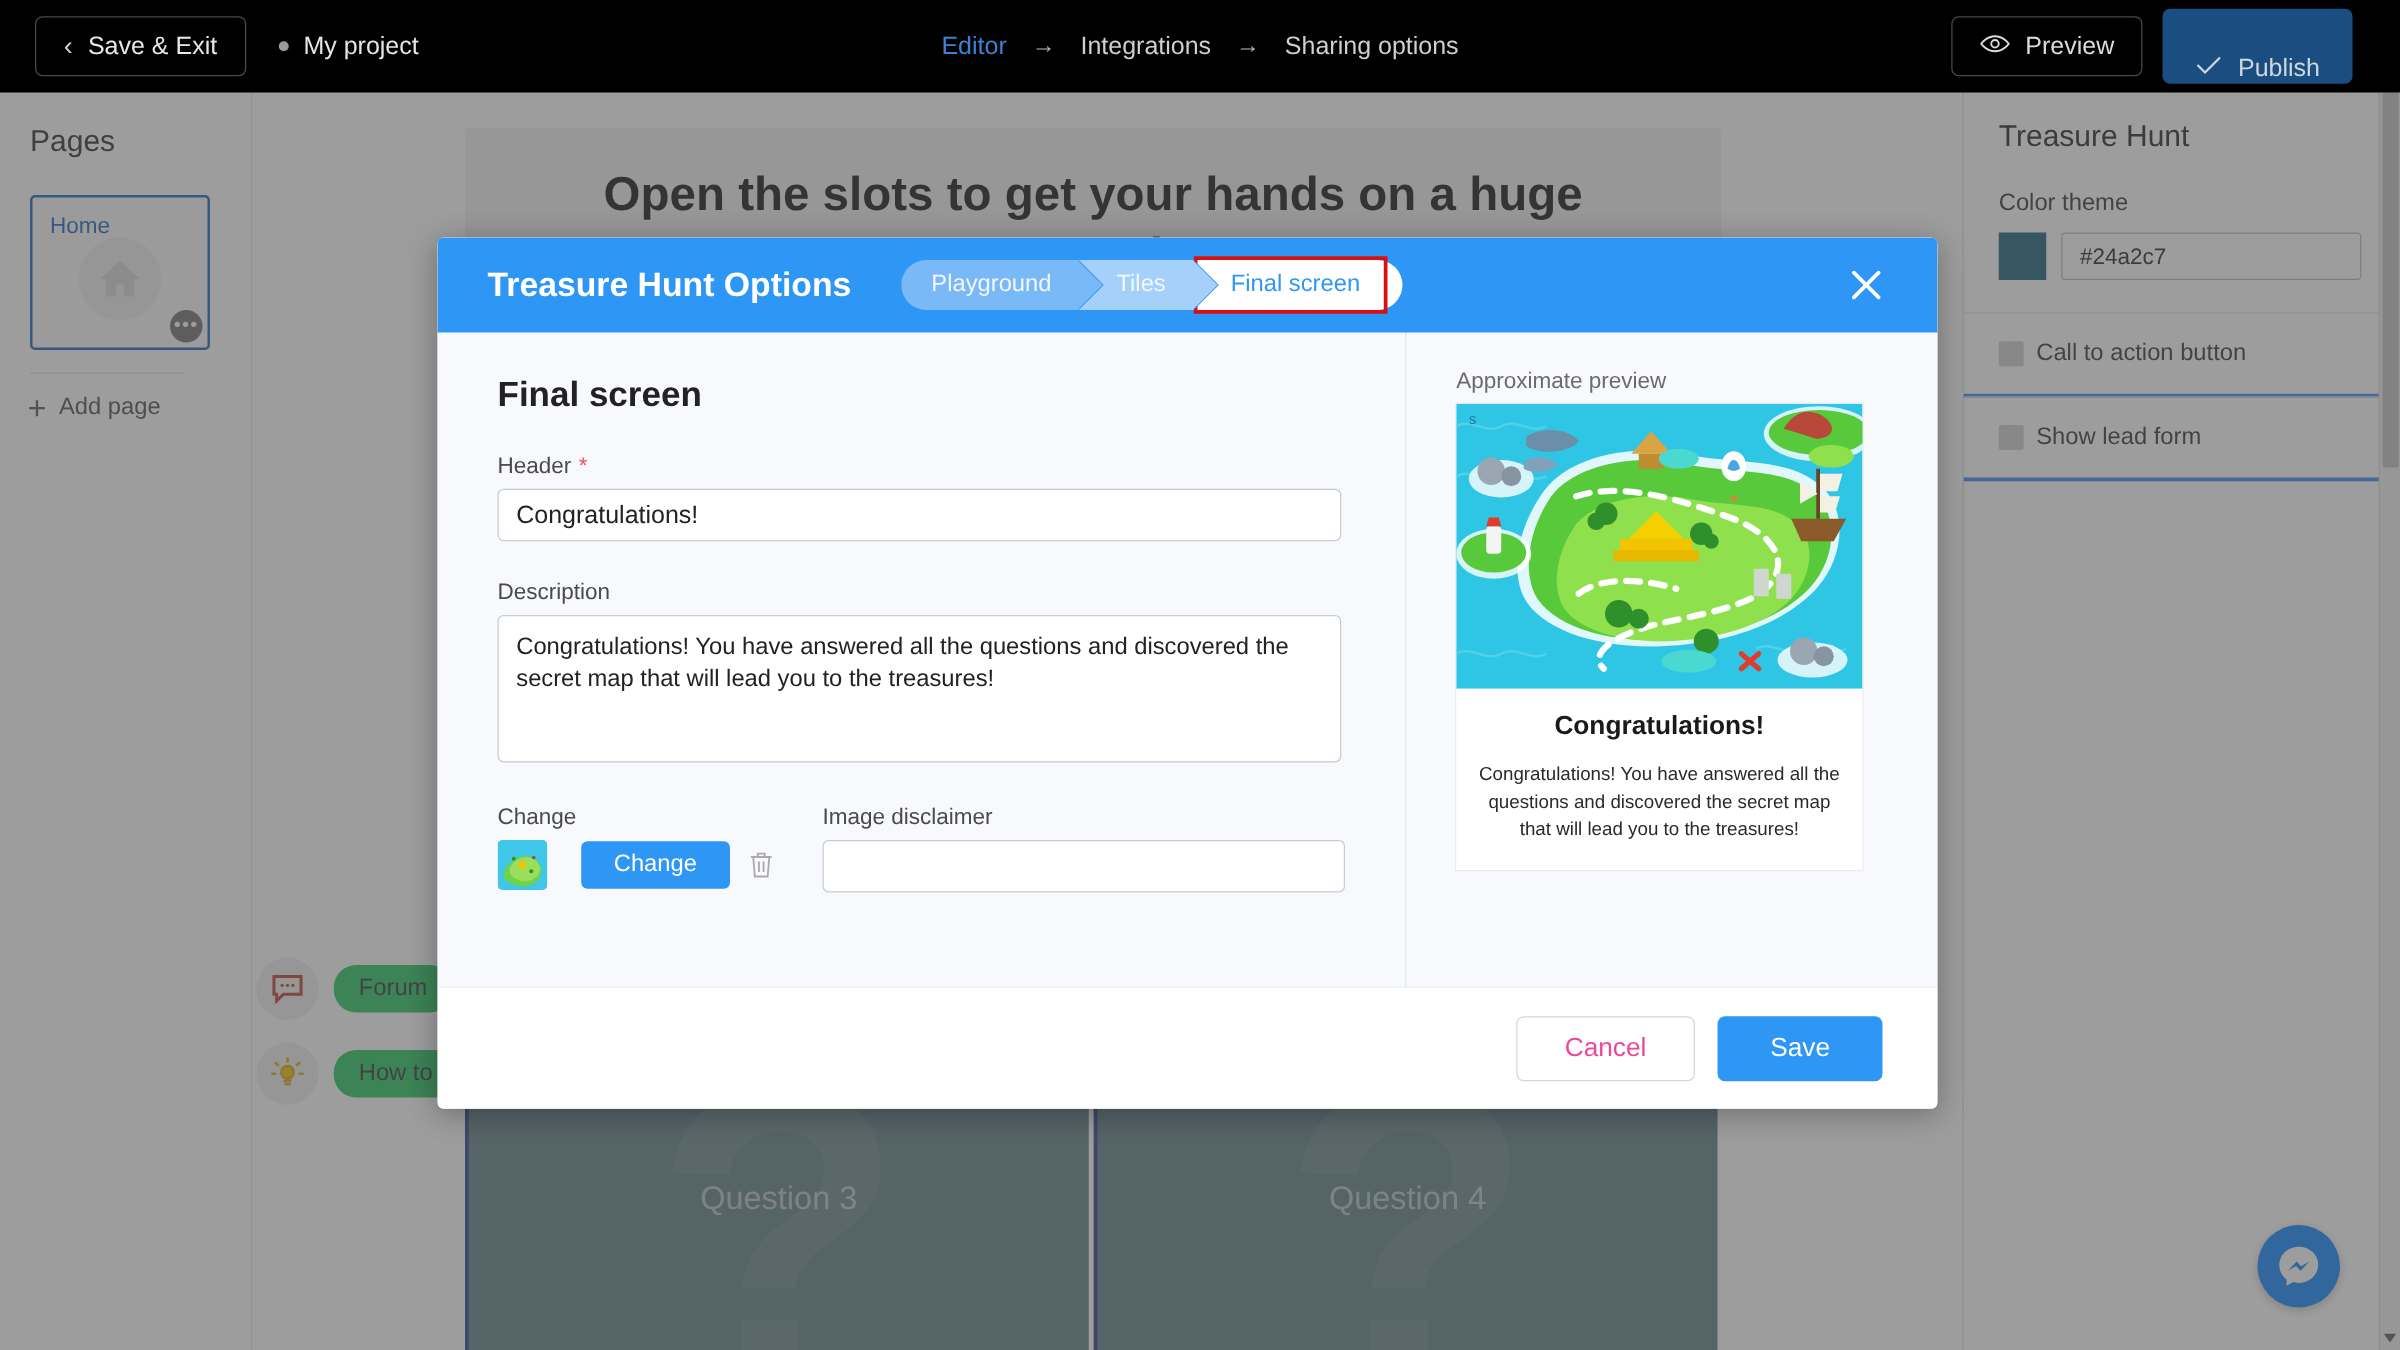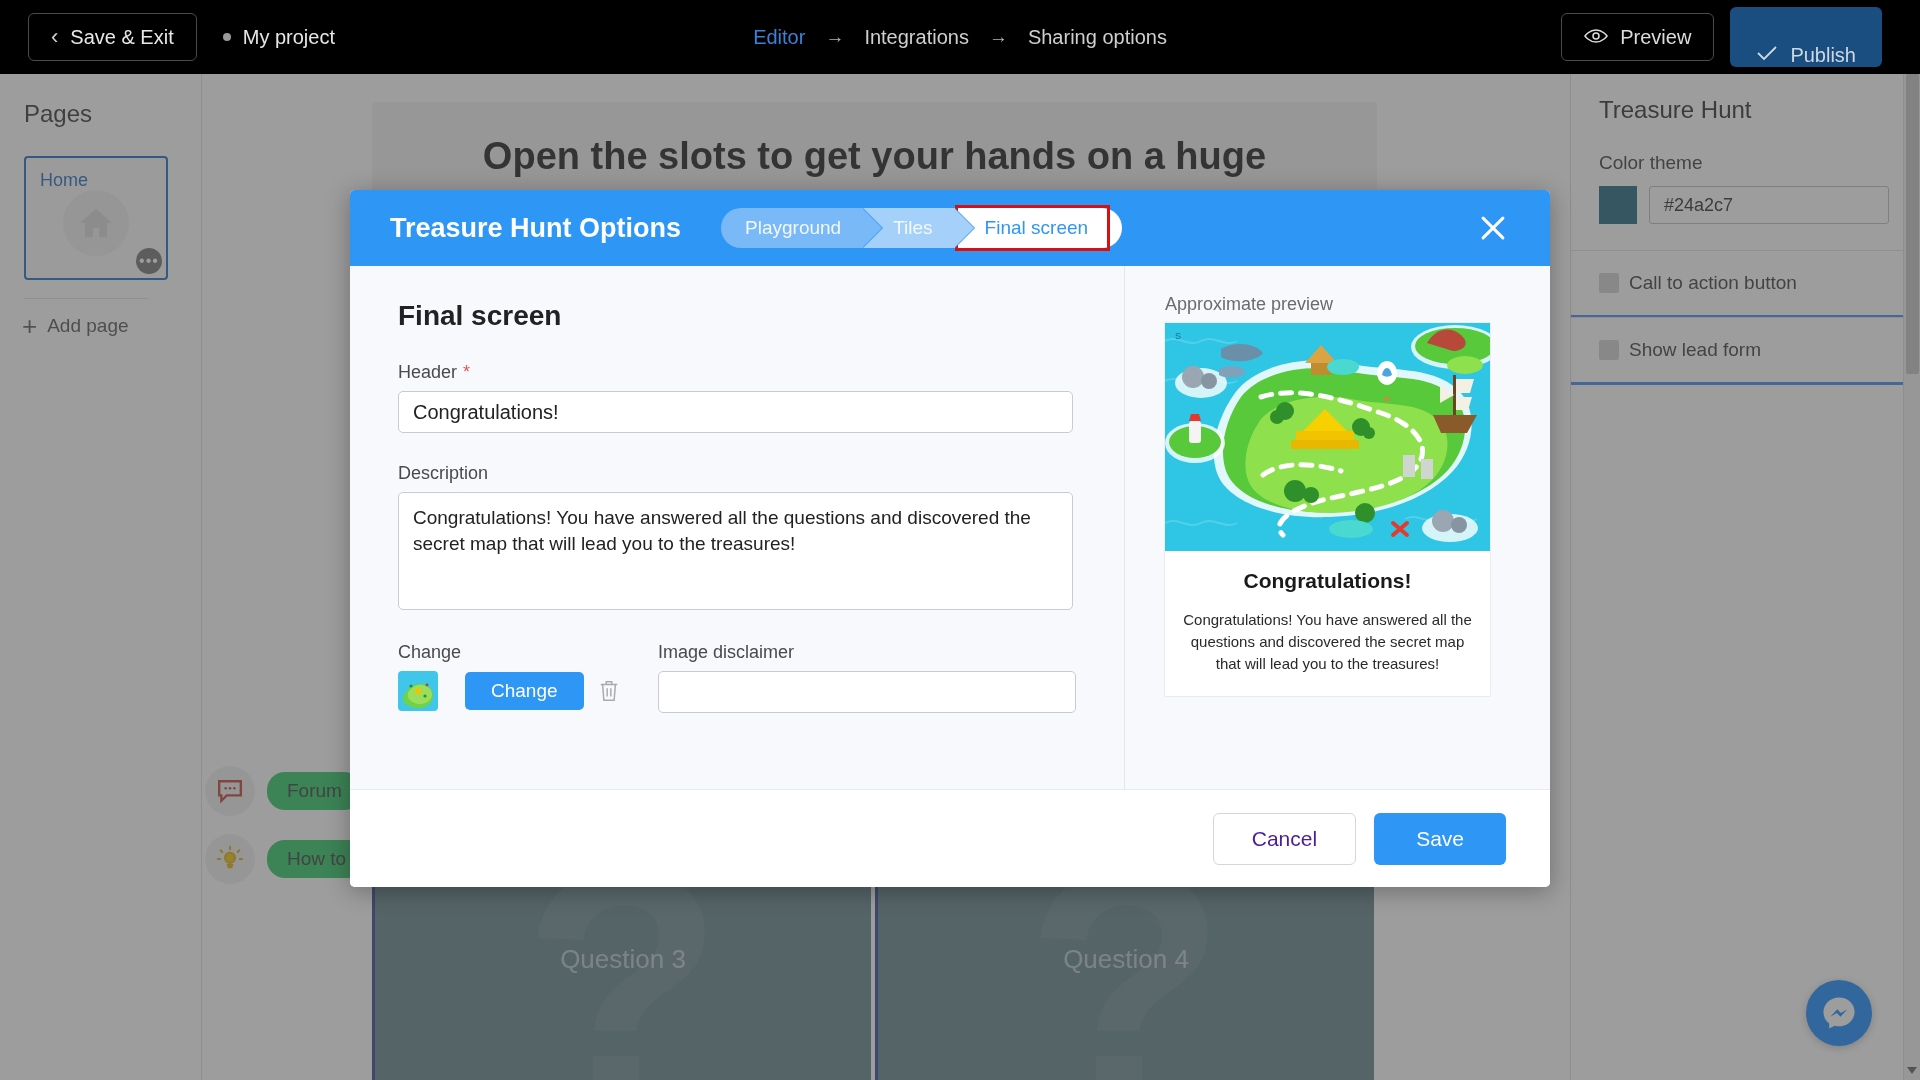--- a/index.html
+++ b/index.html
@@ -231,21 +231,21 @@
   #preview-img { width: 325px; height: 228px; display: block; }
   #preview-body { padding: 18px 16px 22px; text-align: center; }
   #preview-head { font-size: 21px; font-weight: bold; color: #1a1a1a; margin-bottom: 16px; }
   #preview-desc { font-size: 15px; color: #2a2a2a; line-height: 1.45; }
   #modal-foot {
     height: 98px; background: #fff; border-top: 1px solid #e9ecef;
     display: flex; align-items: center; justify-content: flex-end; gap: 18px; padding-right: 44px; flex: none;
   }
   #cancel-btn {
     height: 52px; padding: 0 38px; background: #fff; border: 1px solid #d6d6d6;
-    border-radius: 6px; font-size: 21px; color: #4c1d95; cursor: pointer;
+    border-radius: 6px; font-size: 21px; color: #ec4899; cursor: pointer;
     font-family: "Liberation Sans", sans-serif;
   }
   #save-btn {
     height: 52px; padding: 0 42px; background: #2e96f5; border: none;
     border-radius: 6px; font-size: 21px; color: #fff; cursor: pointer;
     font-family: "Liberation Sans", sans-serif;
   }
 </style>
 </head>
 <body>

